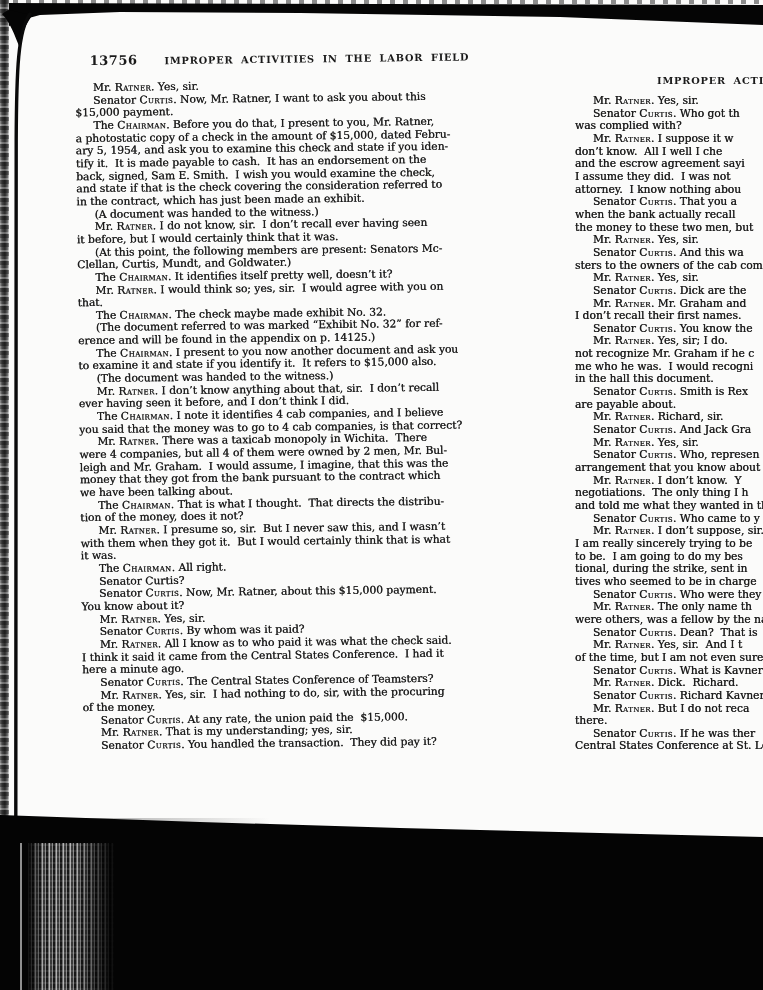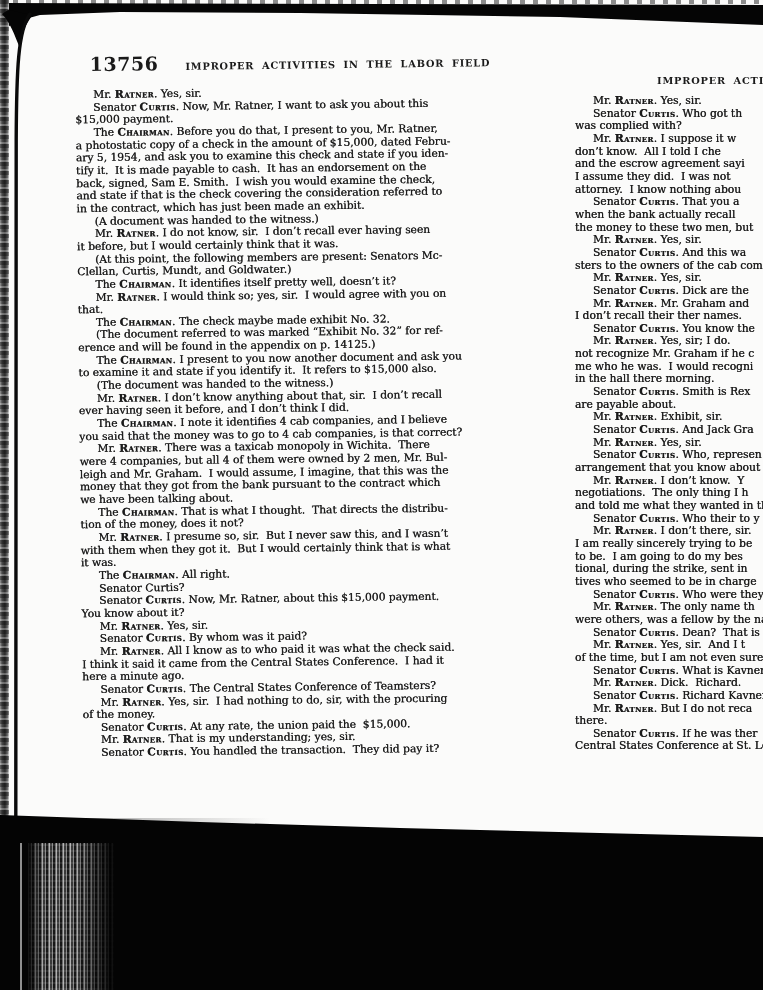--- a/index.html
+++ b/index.html
@@ -34,29 +34,29 @@
       repeating-linear-gradient(90deg,#b9b9b9 0 1px,#3c3c3c 1px 3px,#8f8f8f 3px 4px,#191919 4px 6px,#6e6e6e 6px 7px);}
   .edge-line{position:absolute;left:20px;top:843px;width:2px;height:147px;background:#b3b3b3;opacity:.8;}
 
   
   .page{position:absolute;}
   .page-left{left:75px;top:53px;width:430px;transform:rotate(-0.7deg);transform-origin:20px 30px;}
   .page-right{left:575px;top:75px;width:200px;}
   .page-head{display:flex;align-items:baseline;white-space:pre;}
   .page-left .page-head{margin-left:15px;}
   .page-right .page-head{margin-left:82px;}
-  .page-num{font-size:19px;font-weight:bold;letter-spacing:.5px;}
+  .page-num{font-size:13px;font-weight:bold;letter-spacing:.5px;}
   .running-head{font-size:9.8px;font-weight:bold;letter-spacing:.8px;word-spacing:3.5px;margin-left:27px;}
   .page-right .running-head{margin-left:0;}
   .lines{margin-top:9px;font-size:10.7px;line-height:12.65px;
     text-shadow:.25px 0 0 rgba(25,25,25,.75), -.2px 0 0 rgba(25,25,25,.35);}
   .page-left .lines{margin-top:14px;}
   .tl{white-space:pre;}
   .tl.ind{padding-left:18px;}
-  .sc{font-variant:small-caps;letter-spacing:.4px;font-weight:bold;}
+  .sc{font-variant:small-caps;letter-spacing:.4px;}
 </style>
 </head>
 <body>
 
 <div class="stage">
 
   <div class="page page-left">
     <div class="page-head">
       <span class="page-num">13756</span>
       <span class="running-head">IMPROPER ACTIVITIES IN THE LABOR FIELD</span>
@@ -120,51 +120,51 @@
 
   <div class="page page-right">
     <div class="page-head">
       <span class="running-head">IMPROPER ACTIVIT</span>
     </div>
     <div class="lines">
         <div class="tl ind"><span>Mr. </span><span class="sc">Ratner</span><span>. Yes, sir.</span></div>
         <div class="tl ind"><span>Senator </span><span class="sc">Curtis</span><span>. Who got th</span></div>
         <div class="tl"><span>was complied with?</span></div>
         <div class="tl ind"><span>Mr. </span><span class="sc">Ratner</span><span>. I suppose it w</span></div>
-        <div class="tl"><span>don’t know.  All I told I che</span></div>
+        <div class="tl"><span>don’t know.  All I well I che</span></div>
         <div class="tl"><span>and the escrow agreement sayi</span></div>
         <div class="tl"><span>I assume they did.  I was not </span></div>
         <div class="tl"><span>attorney.  I know nothing abou</span></div>
         <div class="tl ind"><span>Senator </span><span class="sc">Curtis</span><span>. That you a</span></div>
         <div class="tl"><span>when the bank actually recall</span></div>
         <div class="tl"><span>the money to these two men, but</span></div>
         <div class="tl ind"><span>Mr. </span><span class="sc">Ratner</span><span>. Yes, sir.</span></div>
         <div class="tl ind"><span>Senator </span><span class="sc">Curtis</span><span>. And this wa</span></div>
         <div class="tl"><span>sters to the owners of the cab com</span></div>
         <div class="tl ind"><span>Mr. </span><span class="sc">Ratner</span><span>. Yes, sir.</span></div>
         <div class="tl ind"><span>Senator </span><span class="sc">Curtis</span><span>. Dick are the</span></div>
         <div class="tl ind"><span>Mr. </span><span class="sc">Ratner</span><span>. Mr. Graham and</span></div>
-        <div class="tl"><span>I don’t recall their ther names.</span></div>
+        <div class="tl"><span>I don’t recall their first names.</span></div>
         <div class="tl ind"><span>Senator </span><span class="sc">Curtis</span><span>. You know the</span></div>
         <div class="tl ind"><span>Mr. </span><span class="sc">Ratner</span><span>. Yes, sir; I do.</span></div>
         <div class="tl"><span>not recognize Mr. Graham if he c</span></div>
         <div class="tl"><span>me who he was.  I would recogni</span></div>
-        <div class="tl"><span>in the hall there morning.</span></div>
+        <div class="tl"><span>in the hall this document.</span></div>
         <div class="tl ind"><span>Senator </span><span class="sc">Curtis</span><span>. Smith is Rex </span></div>
         <div class="tl"><span>are payable about.</span></div>
-        <div class="tl ind"><span>Mr. </span><span class="sc">Ratner</span><span>. Exhibit, sir.</span></div>
+        <div class="tl ind"><span>Mr. </span><span class="sc">Ratner</span><span>. Richard, sir.</span></div>
         <div class="tl ind"><span>Senator </span><span class="sc">Curtis</span><span>. And Jack Gra</span></div>
         <div class="tl ind"><span>Mr. </span><span class="sc">Ratner</span><span>. Yes, sir.</span></div>
         <div class="tl ind"><span>Senator </span><span class="sc">Curtis</span><span>. Who, represen</span></div>
         <div class="tl"><span>arrangement that you know about</span></div>
         <div class="tl ind"><span>Mr. </span><span class="sc">Ratner</span><span>. I don’t know.  Y</span></div>
         <div class="tl"><span>negotiations.  The only thing I h</span></div>
         <div class="tl"><span>and told me what they wanted in th</span></div>
-        <div class="tl ind"><span>Senator </span><span class="sc">Curtis</span><span>. Who their to y</span></div>
-        <div class="tl ind"><span>Mr. </span><span class="sc">Ratner</span><span>. I don’t there, sir.</span></div>
+        <div class="tl ind"><span>Senator </span><span class="sc">Curtis</span><span>. Who came to y</span></div>
+        <div class="tl ind"><span>Mr. </span><span class="sc">Ratner</span><span>. I don’t suppose, sir.</span></div>
         <div class="tl"><span>I am really sincerely trying to be</span></div>
         <div class="tl"><span>to be.  I am going to do my bes</span></div>
         <div class="tl"><span>tional, during the strike, sent in </span></div>
         <div class="tl"><span>tives who seemed to be in charge </span></div>
         <div class="tl ind"><span>Senator </span><span class="sc">Curtis</span><span>. Who were they</span></div>
         <div class="tl ind"><span>Mr. </span><span class="sc">Ratner</span><span>. The only name th</span></div>
         <div class="tl"><span>were others, was a fellow by the nam</span></div>
         <div class="tl ind"><span>Senator </span><span class="sc">Curtis</span><span>. Dean?  That is </span></div>
         <div class="tl ind"><span>Mr. </span><span class="sc">Ratner</span><span>. Yes, sir.  And I t</span></div>
         <div class="tl"><span>of the time, but I am not even sure o</span></div>

